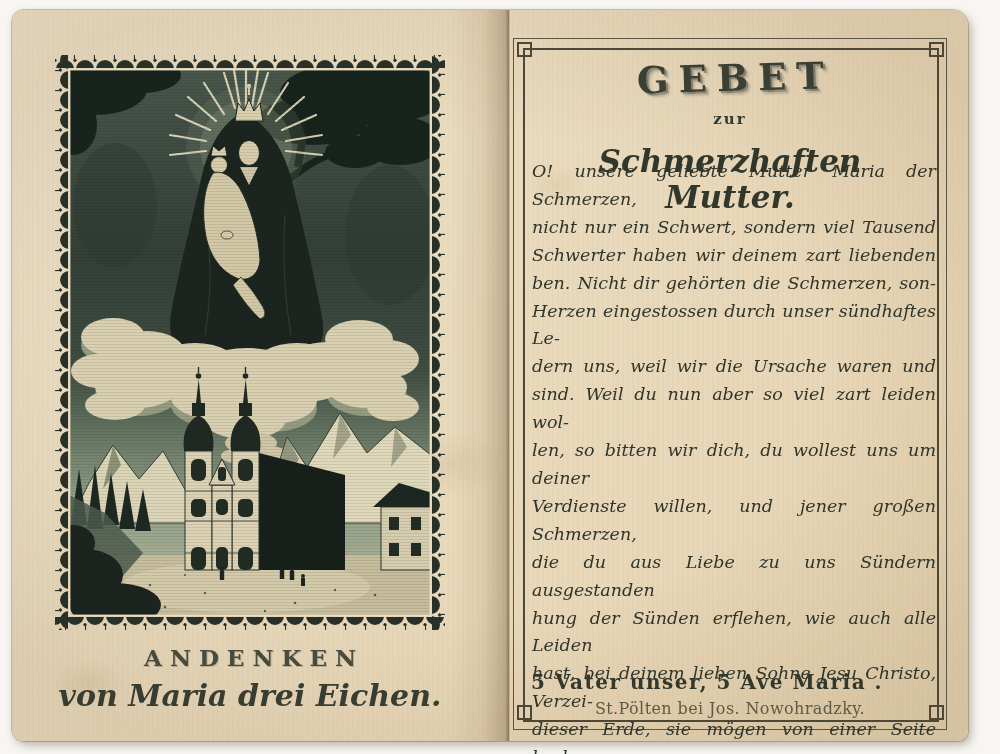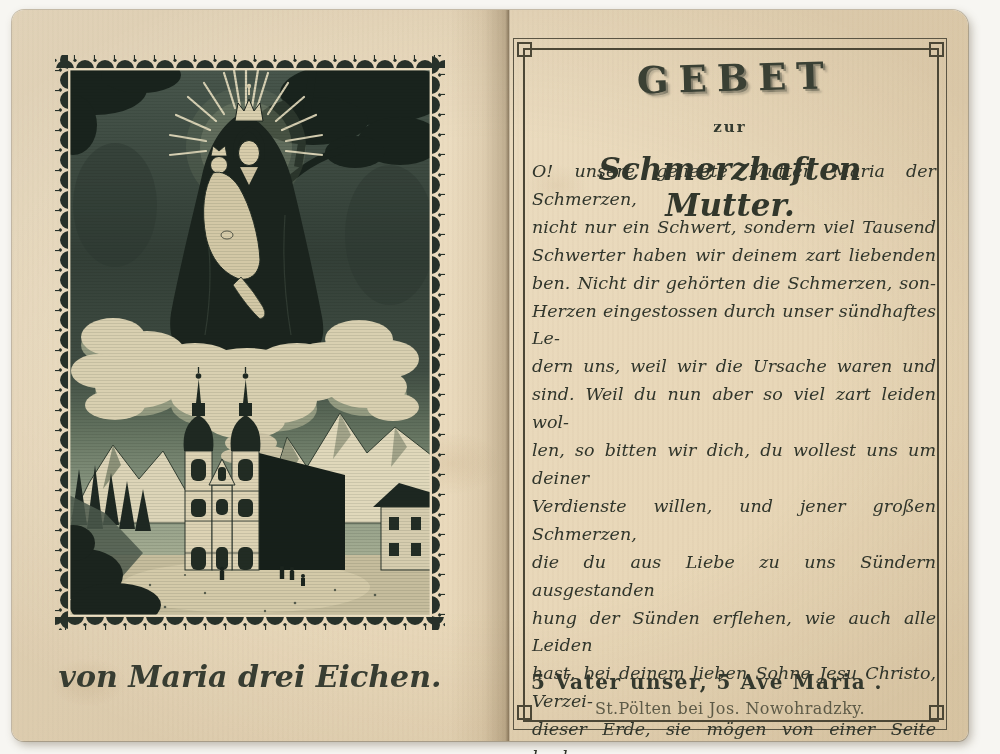--- a/index.html
+++ b/index.html
@@ -31,38 +31,38 @@
   }
   
   .engraving{position:absolute;left:43px;top:45px;width:390px;height:575px;}
   .engraving svg{display:block;width:100%;height:100%;}
   .caption{position:absolute;left:33px;top:634px;width:410px;text-align:center;color:#41463a;}
   .caption-title{
     font-size:23px;font-weight:bold;letter-spacing:8px;text-indent:8px;
     color:#474c3f;text-shadow:1px 1px 0 rgba(60,60,50,.25);
   }
   .caption-sub{
-    margin-top:15px;font-size:30px;font-style:italic;font-weight:bold;color:#383d32;
+    margin-top:7px;font-size:30px;font-style:italic;font-weight:bold;color:#383d32;
   }
   
   .frame-outer{position:absolute;left:501px;top:28px;width:432px;height:690px;
     border:1.5px solid #5b5544;}
   .frame-inner{position:absolute;left:511px;top:38px;width:412px;height:670px;
     border:2.5px solid #4c4736;}
   .corner{position:absolute;width:11px;height:11px;border:2.5px solid #4c4736;background:rgba(234,217,189,.0);}
   .c-tl{left:505px;top:32px;} .c-tr{left:917px;top:32px;}
   .c-bl{left:505px;top:695px;} .c-br{left:917px;top:695px;}
   
   .rp-head{position:absolute;left:519px;top:46px;width:398px;text-align:center;color:#353b30;}
   .rp-title{
     display:inline-block;font-size:37px;font-weight:bold;letter-spacing:10px;text-indent:10px;
     color:#3a4034;transform:rotate(-1.5deg);
     text-shadow:2px 2px 0 rgba(50,55,45,.40),4px 4px 2px rgba(50,55,45,.22);
   }
-  .rp-zur{font-size:15px;font-weight:bold;letter-spacing:2px;margin-top:18px;}
+  .rp-zur{font-size:15px;font-weight:bold;letter-spacing:2px;margin-top:10px;}
   .rp-heading{font-size:31px;font-weight:bold;font-style:italic;margin-top:15px;color:#32372c;}
   .prayer{
     position:absolute;left:520px;top:148px;width:404px;
     font-size:17.5px;font-style:italic;color:#30352b;line-height:27.9px;
   }
   .pline{text-align:justify;text-align-last:justify;}
   .vater{
     position:absolute;left:519px;top:660px;width:398px;text-align:left;
     font-size:20px;font-weight:bold;letter-spacing:1.5px;color:#33382d;
   }
@@ -312,20 +312,21 @@
         </g>
 
         <rect x="14" y="14" width="362" height="547" fill="url(#hx)"></rect>
       </g>
 
       <rect x="14.7" y="14.7" width="360.6" height="545.6" fill="none" stroke="#eadfc2" stroke-width="1.4"></rect>
     </svg>
   </div>
 
   <div class="caption">
+    <div class="caption-title">ANDENKEN</div>
     <div class="caption-sub">von Maria drei Eichen.</div>
   </div>
 
   <div class="fold"></div>
 
   <div class="frame-outer"></div>
   <div class="frame-inner"></div>
   <div class="corner c-tl"></div>
   <div class="corner c-tr"></div>
   <div class="corner c-bl"></div>

